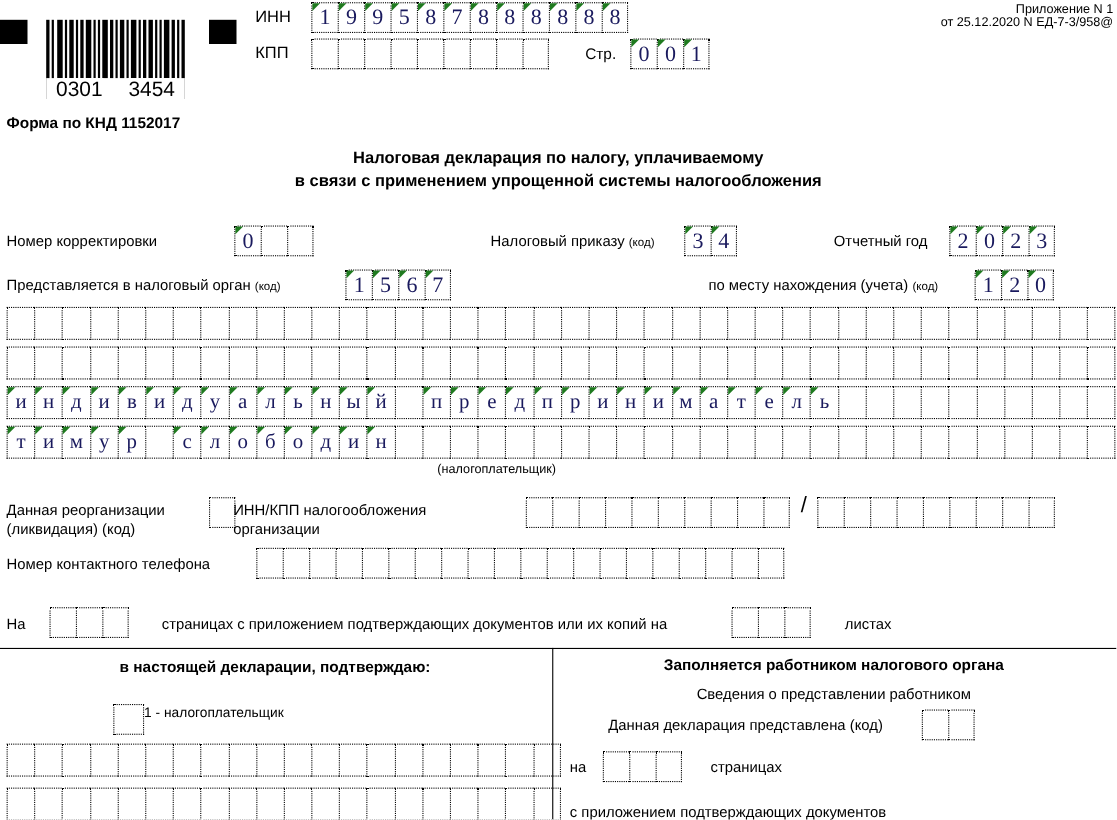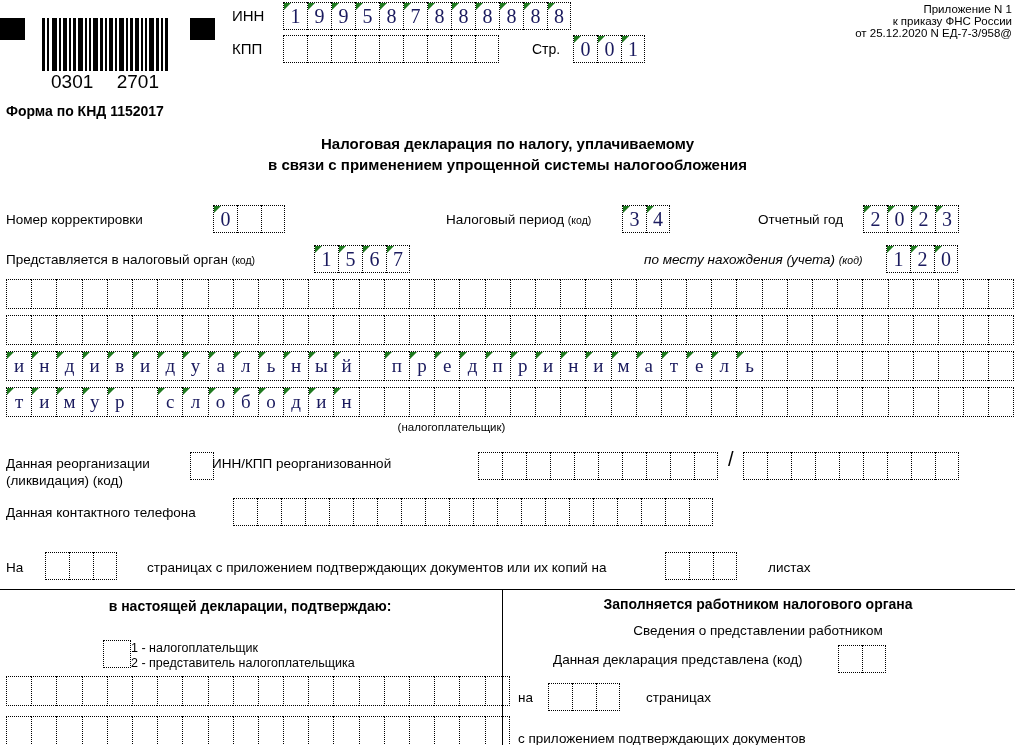--- a/index.html
+++ b/index.html
@@ -107,21 +107,21 @@
     <i style="left:93px;width:4px"></i>
       <i style="left:99px;width:2px"></i>
     <i style="left:103px;width:2px"></i>
       <i style="left:107px;width:5px"></i>
     <i style="left:114px;width:3px"></i>
       <i style="left:119px;width:2px"></i>
     <i style="left:123px;width:3px"></i>
   </div>
   <div class="bc-nums">
     <span>0301</span>
-    <span>2701</span>
+    <span>3454</span>
   </div>
 </div>
 
 <div class="abs lbl" style="left:232px;top:8px;font-size:15px;">ИНН</div>
 <div class="abs" style="left:283px;top:2px;">
   <div class="cells" id="inn-cells">
       <div class="cell filled">1</div>
       <div class="cell filled">9</div>
       <div class="cell filled">9</div>
       <div class="cell filled">5</div>
@@ -155,42 +155,41 @@
 <div class="abs" style="left:573px;top:35px;">
   <div class="cells" id="page-cells">
       <div class="cell filled">0</div>
       <div class="cell filled">0</div>
       <div class="cell filled">1</div>
     </div>
 </div>
 
 <div class="abs" style="left:700px;top:3px;width:312px;text-align:right;">
   <div class="lbl-sm">Приложение N 1</div>
-  <div class="lbl-sm">к приказу ФНС России</div>
   <div class="lbl-sm">от 25.12.2020 N ЕД-7-3/958@</div>
 </div>
 
 <div class="abs lbl bold" style="left:6px;top:104px;font-size:14px;">Форма по КНД 1152017</div>
 
 <div class="abs" style="left:0px;top:133px;width:1015px;">
   <div class="lbl bold center" style="font-size:15px;line-height:21px;">Налоговая декларация по налогу, уплачиваемому</div>
   <div class="lbl bold center" style="font-size:15px;line-height:21px;">в связи с применением упрощенной системы налогообложения</div>
 </div>
 
 <div class="abs lbl" style="left:6px;top:212px;">Номер корректировки</div>
 <div class="abs" style="left:213px;top:205px;">
   <div class="cells" id="correction-cells">
       <div class="cell filled">0</div>
       <div class="cell"></div>
       <div class="cell"></div>
     </div>
 </div>
 
 <div class="abs lbl" style="left:446px;top:212px;">
-  <span>Налоговый период</span>
+  <span>Налоговый приказу</span>
   <span class="lbl-xs">(код)</span>
 </div>
 <div class="abs" style="left:622px;top:205px;">
   <div class="cells" id="taxperiod-cells">
       <div class="cell filled">3</div>
       <div class="cell filled">4</div>
     </div>
 </div>
 
 <div class="abs lbl" style="left:758px;top:212px;">Отчетный год</div>
@@ -209,21 +208,21 @@
 </div>
 <div class="abs" style="left:314px;top:245px;">
   <div class="cells" id="authority-cells">
       <div class="cell filled">1</div>
       <div class="cell filled">5</div>
       <div class="cell filled">6</div>
       <div class="cell filled">7</div>
     </div>
 </div>
 
-<div class="abs lbl" style="left:644px;top:252px;font-style:italic;">
+<div class="abs lbl" style="left:644px;top:252px;">
   <span>по месту нахождения (учета)</span>
   <span class="lbl-xs">(код)</span>
 </div>
 <div class="abs" style="left:886px;top:245px;">
   <div class="cells" id="location-cells">
       <div class="cell filled">1</div>
       <div class="cell filled">2</div>
       <div class="cell filled">0</div>
     </div>
 </div>
@@ -409,21 +408,22 @@
 <div class="abs lbl" style="left:6px;top:455px;line-height:17px;">
   <div>Данная реорганизации</div>
   <div>(ликвидация) (код)</div>
 </div>
 <div class="abs" style="left:190px;top:452px;">
   <div class="cells" id="reorg-form-cells">
       <div class="cell"></div>
     </div>
 </div>
 <div class="abs lbl" style="left:212px;top:455px;line-height:17px;">
-  <div>ИНН/КПП реорганизованной</div>
+  <div>ИНН/КПП налогообложения</div>
+  <div>организации</div>
 </div>
 <div class="abs" style="left:478px;top:452px;">
   <div class="cells" id="reorg-inn-cells">
       <div class="cell"></div>
       <div class="cell"></div>
       <div class="cell"></div>
       <div class="cell"></div>
       <div class="cell"></div>
       <div class="cell"></div>
       <div class="cell"></div>
@@ -440,21 +440,21 @@
       <div class="cell"></div>
       <div class="cell"></div>
       <div class="cell"></div>
       <div class="cell"></div>
       <div class="cell"></div>
       <div class="cell"></div>
       <div class="cell"></div>
     </div>
 </div>
 
-<div class="abs lbl" style="left:6px;top:505px;">Данная контактного телефона</div>
+<div class="abs lbl" style="left:6px;top:505px;">Номер контактного телефона</div>
 <div class="abs" style="left:233px;top:498px;">
   <div class="cells" id="phone-cells">
       <div class="cell"></div>
       <div class="cell"></div>
       <div class="cell"></div>
       <div class="cell"></div>
       <div class="cell"></div>
       <div class="cell"></div>
       <div class="cell"></div>
       <div class="cell"></div>
@@ -497,21 +497,20 @@
 <div class="abs" style="left:0px;top:597px;width:500px;">
   <div class="lbl bold center" style="font-size:14px;line-height:19px;">в настоящей декларации, подтверждаю:</div>
 </div>
 <div class="abs" style="left:103px;top:640px;">
   <div class="cells" id="signer-code-cells">
       <div class="cell" style="width: 28px;"></div>
     </div>
 </div>
 <div class="abs lbl" style="left:131px;top:641px;font-size:12.5px;line-height:15px;">
   <div>1 - налогоплательщик</div>
-  <div>2 - представитель налогоплательщика</div>
 </div>
 <div class="abs namerow" style="left:6px;top:676px;">
   <div class="cells" id="signer-row-1">
       <div class="cell tall" style="width: 25.2px;"></div>
       <div class="cell tall" style="width: 25.2px;"></div>
       <div class="cell tall" style="width: 25.2px;"></div>
       <div class="cell tall" style="width: 25.2px;"></div>
       <div class="cell tall" style="width: 25.2px;"></div>
       <div class="cell tall" style="width: 25.2px;"></div>
       <div class="cell tall" style="width: 25.2px;"></div>

